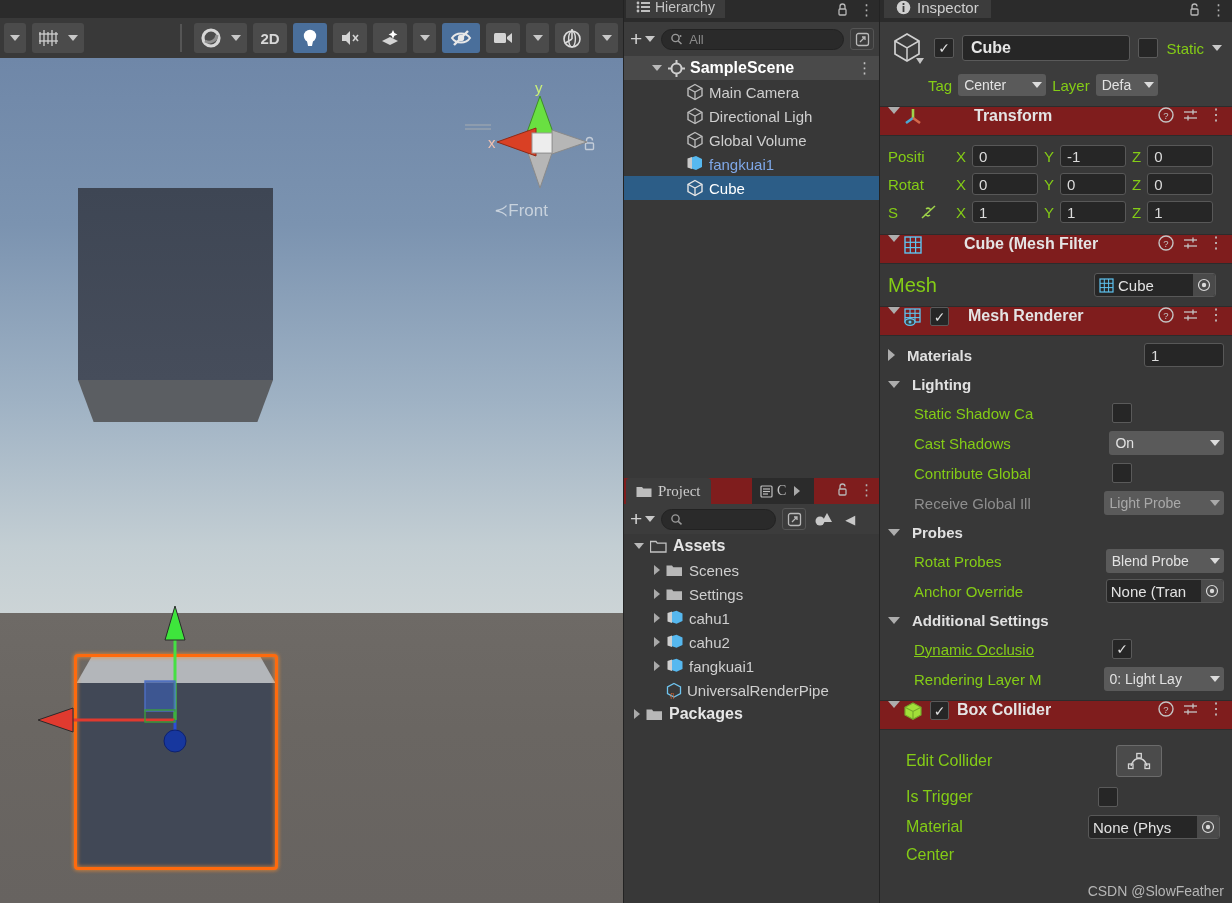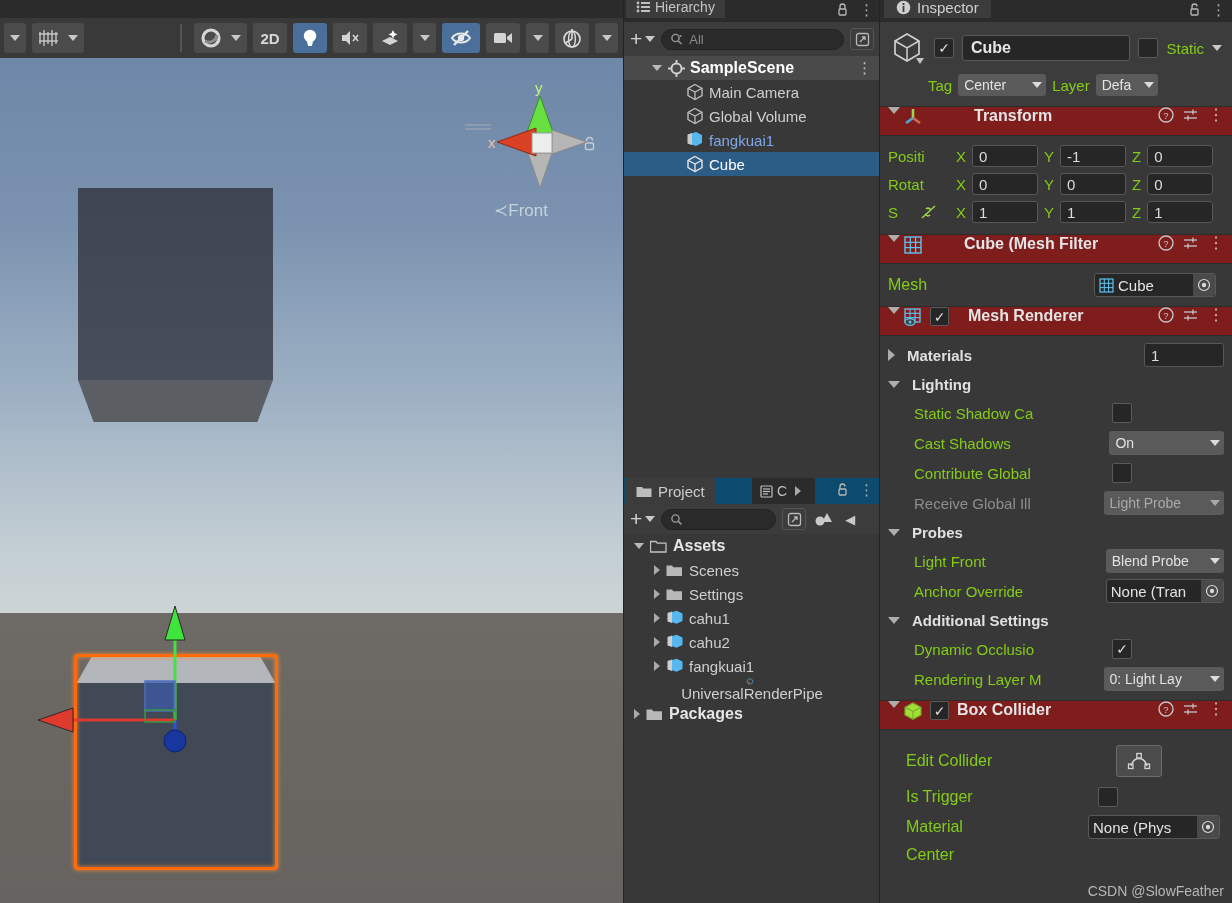--- a/index.html
+++ b/index.html
@@ -80,21 +80,21 @@
 
   .hier-list { background:#383838; }
   .row { height: 24px; display:flex; align-items:center; font-size:15px; color:#cfcfcf; white-space:nowrap; overflow:hidden; cursor:pointer; }
   .row.scene-row { background:#4a4a4a; }
   .row.selected { background:#2c5d87; color:#fff; }
   .arrow-d { width:0;height:0;border-left:5px solid transparent;border-right:5px solid transparent;border-top:6px solid #b9b9b9; margin-right:6px; }
   .arrow-r { width:0;height:0;border-top:5px solid transparent;border-bottom:5px solid transparent;border-left:6px solid #a9a9a9; margin-right:6px;}
   .row .kebab { margin-left:auto; margin-right:8px; color:#c0c0c0; }
 
   .prj { position:absolute; left:0; top:478px; width:256px; height:425px; background:#383838; }
-  .prj-tabbar { position:relative; height:26px; background:#0c4a6e; }
+  .prj-tabbar { position:relative; height:26px; background:#7f1d1d;font-family:Liberation Serif, serif; }
   .prj-tab { position:absolute; left:2px; top:0; height:26px; background:#3c3c3c; border-radius:4px 4px 0 0;
              display:flex; align-items:center; gap:6px; padding: 0 10px; color:#cdcdcd; font-size:15px; }
   .prj-tab2 { position:absolute; left:128px; top:0; height:26px; background:#2b2b2b;
              display:flex; align-items:center; gap:4px; padding: 0 8px; color:#c0c0c0; font-size:14px; }
   .prj-toolrow { height:30px; background:#3c3c3c; display:flex; align-items:center; padding: 0 6px; gap:6px; }
 
   
   .insp { position:absolute; left:880px; top:0; width:352px; height:903px; background:#383838; }
   .insp-tabbar { position:relative; height:22px; background:#2b2b2b; }
   .insp-tab { position:absolute; left:4px; top:0; height:22px; background:#3c3c3c; border-radius:4px 4px 0 0;
@@ -344,20 +344,28 @@
 
       <div class="row">
         <span style="width:62px"></span>
         <svg width="18" height="18" viewBox="0 0 18 18" style="margin-right:5px">
           <path d="M9 1.5 L16 5.3 L16 12.7 L9 16.5 L2 12.7 L2 5.3 Z" fill="none" stroke="#bcbcbc" stroke-width="1.4"></path>
           <path d="M2 5.3 L9 9 L16 5.3 M9 9 L9 16.5" fill="none" stroke="#bcbcbc" stroke-width="1.3"></path>
         </svg>
         <span>Main Camera</span>
       </div>
 
+      <div class="row">
+        <span style="width:62px"></span>
+        <svg width="18" height="18" viewBox="0 0 18 18" style="margin-right:5px">
+          <path d="M9 1.5 L16 5.3 L16 12.7 L9 16.5 L2 12.7 L2 5.3 Z" fill="none" stroke="#bcbcbc" stroke-width="1.4"></path>
+          <path d="M2 5.3 L9 9 L16 5.3 M9 9 L9 16.5" fill="none" stroke="#bcbcbc" stroke-width="1.3"></path>
+        </svg>
+        <span>Directional Ligh</span>
+      </div>
 
       <div class="row">
         <span style="width:62px"></span>
         <svg width="18" height="18" viewBox="0 0 18 18" style="margin-right:5px">
           <path d="M9 1.5 L16 5.3 L16 12.7 L9 16.5 L2 12.7 L2 5.3 Z" fill="none" stroke="#bcbcbc" stroke-width="1.4"></path>
           <path d="M2 5.3 L9 9 L16 5.3 M9 9 L9 16.5" fill="none" stroke="#bcbcbc" stroke-width="1.3"></path>
         </svg>
         <span>Global Volume</span>
       </div>
 
@@ -483,21 +491,21 @@
         </div>
         <div class="row" style="height:24px;">
           <span style="width:30px"></span>
             <span class="arrow-r"></span>
           <svg width="18" height="16" viewBox="0 0 18 16" style="margin-right:5px">
             <path d="M4.5 2.5 L10.5 0.8 L16.5 3.5 L16.5 11 L10.5 13.8 L4.5 11.8 Z" fill="#56b8ef"></path>
             <path d="M1.5 3 L6 1.5 L6 13 L1.5 11.5 Z" fill="#cfcfcf"></path>
           </svg>
           <span>fangkuai1</span>
         </div>
-        <div class="row" style="height:24px;flex-direction:column;">
+        <div class="row" style="height:24px;">
           <span style="width:41px"></span>
           <svg width="18" height="17" viewBox="0 0 18 17" style="margin-right:4px">
             <path d="M9 1.5 L15.5 5 L15.5 11.5 L9 15 L2.5 11.5 L2.5 5 Z" fill="none" stroke="#6fc4ef" stroke-width="1.3"></path>
             <text x="5" y="15.5" fill="#e06830" font-size="7" font-family="Liberation Sans, sans-serif">{}</text>
           </svg>
           <span>UniversalRenderPipe</span>
         </div>
         <div class="row" style="height:24px;">
           <span style="width:10px"></span>
             <span class="arrow-r"></span>
@@ -662,21 +670,21 @@
               <line x1="1" y1="11" x2="14" y2="11"></line>
           <line x1="10" y1="2.5" x2="10" y2="7.5"></line>
               <line x1="5" y1="8.5" x2="5" y2="13.5"></line>
             </g>
         </svg>
         <span style="font-size:16px;line-height:12px;">⋮</span>
       </div>
     </div>
     <div class="body" style="padding:7px 8px;">
       <div class="frow">
-        <span class="lbl" style="width:200px;font-size:16px;">Mesh</span>
+        <span class="lbl" style="width:200px;font-size:20px;">Mesh</span>
         <div class="objfield" style="width:122px;gap:4px;">
           <svg width="15" height="15" viewBox="0 0 15 15">
             <rect x="1" y="1" width="13" height="13" fill="none" stroke="#5ec4f0" stroke-width="1.2"></rect>
             <g stroke="#5ec4f0" stroke-width="1">
                 <line x1="5.3" y1="1" x2="5.3" y2="14"></line>
                 <line x1="9.6" y1="1" x2="9.6" y2="14"></line>
             <line x1="1" y1="5.3" x2="14" y2="5.3"></line>
                 <line x1="1" y1="9.6" x2="14" y2="9.6"></line>
               </g>
           </svg>
@@ -754,21 +762,21 @@
         <div class="dd" style="width:122px;height:24px;color:#a9a9a9;">
           <span>Light Probe</span>
           <span class="cd" style="border-top-color:#a9a9a9;"></span>
         </div>
       </div>
       <div class="frow" style="height:28px;">
         <span class="tri-d" style="margin-right:6px"></span>
         <span class="sect-title">Probes</span>
       </div>
       <div class="frow" style="height:30px;">
-        <span class="lbl" style="width:192px;margin-left:26px;">Light Front</span>
+        <span class="lbl" style="width:192px;margin-left:26px;">Rotat Probes</span>
         <div class="dd" style="width:122px;height:24px;">
           <span>Blend Probe</span>
           <span class="cd"></span>
         </div>
       </div>
       <div class="frow" style="height:30px;">
         <span class="lbl" style="width:192px;margin-left:26px;">Anchor Override</span>
         <div class="objfield" style="width:122px;">
           <span>None (Tran</span>
           <span class="dot">
@@ -777,21 +785,21 @@
                 <circle cx="7" cy="7" r="2.2" fill="#d8d8d8"></circle>
               </svg>
           </span>
         </div>
       </div>
       <div class="frow" style="height:28px;">
         <span class="tri-d" style="margin-right:6px"></span>
         <span class="sect-title">Additional Settings</span>
       </div>
       <div class="frow" style="height:30px;">
-        <span class="lbl" style="width:192px;margin-left:26px;">Dynamic Occlusio</span>
+        <span class="lbl" style="width:192px;margin-left:26px;text-decoration:underline;">Dynamic Occlusio</span>
         <div class="chk">✓</div>
       </div>
       <div class="frow" style="height:30px;">
         <span class="lbl" style="width:186px;margin-left:26px;">Rendering Layer M</span>
         <div class="dd" style="width:122px;height:24px;">
           <span>0: Light Lay</span>
           <span class="cd"></span>
         </div>
       </div>
     </div>

